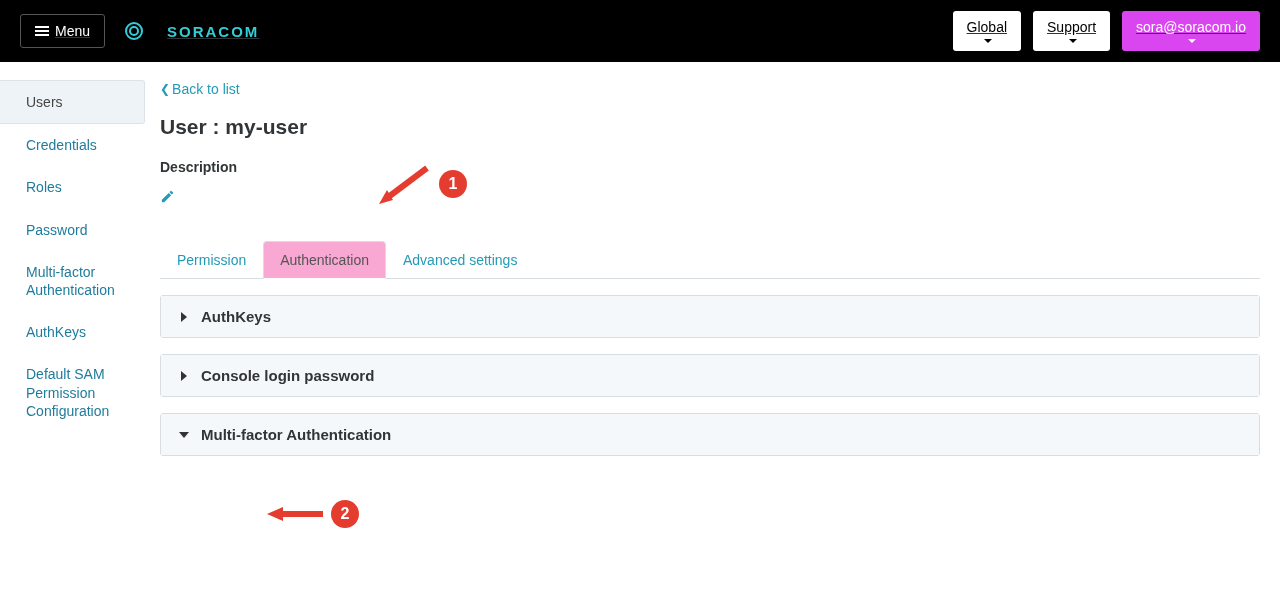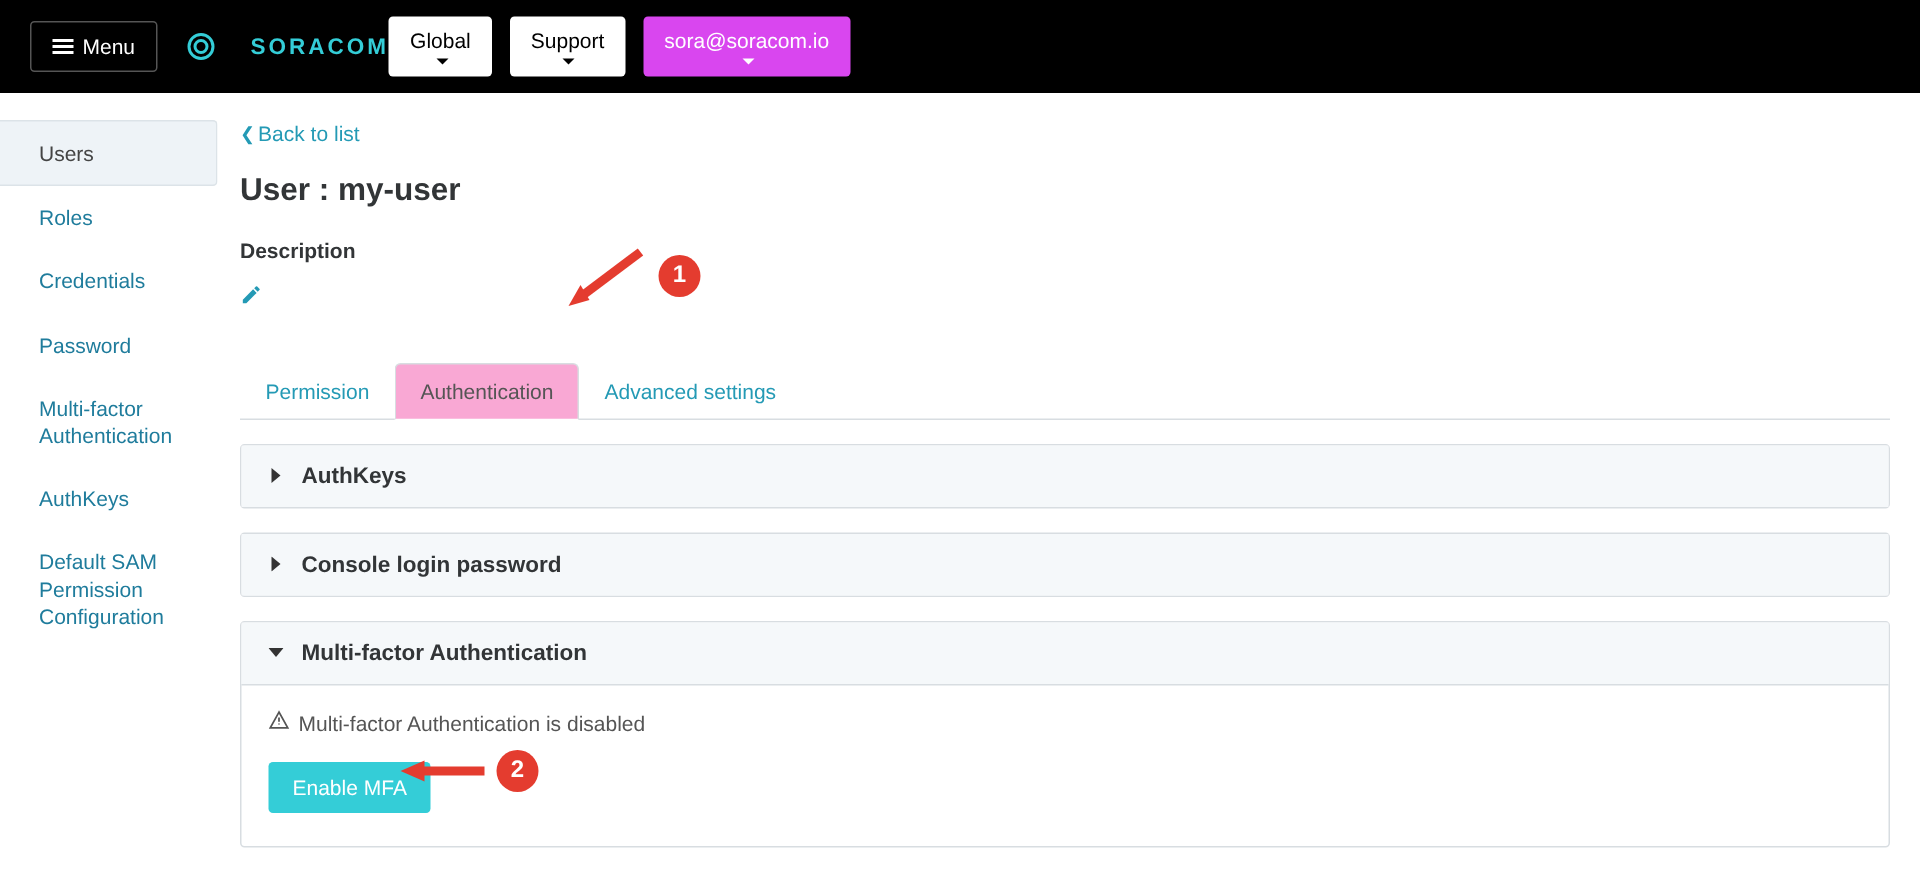--- a/index.html
+++ b/index.html
@@ -11,21 +11,22 @@
     width: 1280px;
     height: 590px;
   }
   
   .header {
     background: #000;
     height: 62px;
     display: flex;
     align-items: center;
     padding: 0 20px;
-    justify-content: flex-start;
+    justify-content: space-between;
+    text-decoration: underline;
   }
   .header-left { display: flex; align-items: center; gap: 20px; }
   .menu-btn {
     border: 1px solid #555;
     background: #000;
     color: #fff;
     padding: 8px 14px;
     border-radius: 3px;
     display: flex;
     align-items: center;
@@ -162,24 +163,24 @@
   </div>
 </div>
 
 <div class="layout">
 
   <div class="sidebar">
     <div class="side-item active">
       <span>Users</span>
     </div>
     <div class="side-item">
+      <span>Credentials</span>
+    </div>
+    <div class="side-item">
       <span>Roles</span>
-    </div>
-    <div class="side-item">
-      <span>Credentials</span>
     </div>
     <div class="side-item">
       <span>Password</span>
     </div>
     <div class="side-item">
       <span>Multi-factor Authentication</span>
     </div>
     <div class="side-item">
       <span>AuthKeys</span>
     </div>
@@ -243,33 +244,20 @@
     
     <div class="panel">
       <div class="panel-header">
         <span class="arrow">
           <svg width="10" height="10" viewBox="0 0 10 10">
               <path fill="#333" d="M0 2l5 6 5-6z"></path>
             </svg>
         </span>
         <span>Multi-factor Authentication</span>
       </div>
-      <div class="panel-body">
-        <div class="mfa-status">
-          <span class="warning-icon">
-            <svg width="14" height="14" viewBox="0 0 24 24">
-                <path fill="none" stroke="#555" stroke-width="2" d="M12 3 2 21h20L12 3zm0 6v5m0 2v1"></path>
-              </svg>
-          </span>
-          <span>Multi-factor Authentication is disabled</span>
-        </div>
-        <button class="enable-btn">
-          <span>Enable MFA</span>
-        </button>
-      </div>
     </div>
 
     
     <div class="anno" style="left:230px; top:100px;">
       <svg class="arrow-svg" width="58" height="44" viewBox="0 0 58 44">
         <path d="M52 6 L12 36" stroke="#e43c2f" stroke-width="6" fill="none"></path>
         <path d="M4 42 L18 38 L12 28 Z" fill="#e43c2f"></path>
       </svg>
       <div class="bubble">
         <span>1</span>

